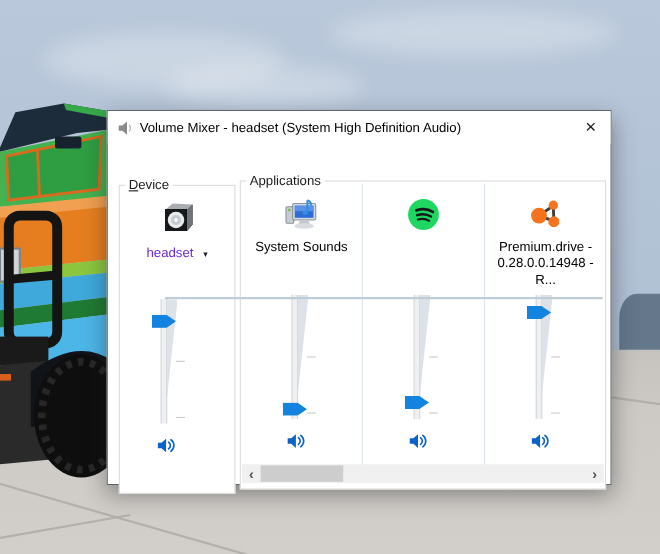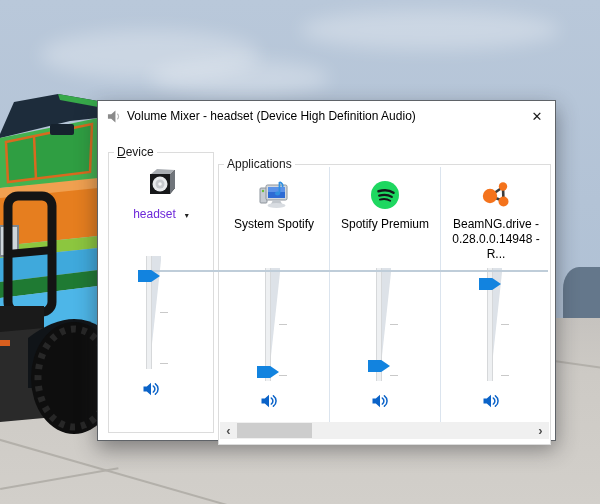--- a/index.html
+++ b/index.html
@@ -20,21 +20,21 @@
   
   .dialog{position:absolute;left:97px;top:100px;width:457px;height:339px;background:#fff;
           border:1px solid #5f6368;box-shadow:0 8px 20px rgba(30,30,35,.45);}
   .titlebar{position:absolute;left:0;top:0;width:100%;height:30px;background:#fff;}
   .title-icon{position:absolute;left:9px;top:8px;width:15px;height:15px;}
   .title-text{position:absolute;left:29px;top:8px;font-size:12px;color:#000;white-space:nowrap;}
   .close-btn{position:absolute;right:6px;top:4px;width:24px;height:22px;display:flex;align-items:center;
              justify-content:center;font-size:13px;color:#1a1a1a;cursor:pointer;}
 
   .groupbox{position:absolute;border:1px solid #dcdcdc;background:#fff;}
-  .gb-device{left:10px;top:51px;width:104px;height:279px;}
+  .gb-device{left:10px;top:67px;width:104px;height:279px;}
   .gb-apps{left:120px;top:63px;width:331px;height:279px;}
   .gb-label{position:absolute;top:-8px;left:5px;background:#fff;padding:0 3px;font-size:12px;color:#1a1a1a;line-height:14px;}
   .gb-device .gb-label::first-letter{text-decoration:underline;}
 
   
   .dev-icon{position:absolute;left:36px;top:12px;width:32px;height:32px;}
   .device-select{position:absolute;left:0;top:52px;width:104px;height:18px;display:flex;align-items:center;
                  justify-content:center;gap:9px;cursor:pointer;}
   .device-select .dev-name{font-size:12px;color:#6d28d9;}
   .device-select .dd{font-size:8px;color:#222;transform:translateY(1px);}
@@ -124,21 +124,21 @@
   </svg>
 </div>
 
 <div class="dialog">
 
   <div class="titlebar">
     <svg class="title-icon" viewBox="0 0 16 16">
       <polygon points="1,5.5 4.5,5.5 9,1.5 9,14.5 4.5,10.5 1,10.5" fill="#8a8a8a"></polygon>
       <path d="M11,5 a4,4 0 0 1 0,6" fill="none" stroke="#b9b9b9" stroke-width="1.3"></path>
     </svg>
-    <span class="title-text">Volume Mixer - headset (Device High Definition Audio)</span>
+    <span class="title-text">Volume Mixer - headset (System High Definition Audio)</span>
     <div class="close-btn">
       <span>✕</span>
     </div>
   </div>
 
   <div class="groupbox gb-device">
     <span class="gb-label">Device</span>
 
     <svg class="dev-icon" viewBox="0 0 32 32">
       <polygon points="6,9 12,4 30,5 25,10" fill="#a9adb2"></polygon>
@@ -184,21 +184,21 @@
         <circle cx="5" cy="12" r="1.2" fill="#6abf3a"></circle>
         <rect x="8" y="6" width="21" height="15" rx="1.5" fill="#d4d9de" stroke="#8d949c" stroke-width="1"></rect>
         <rect x="10" y="8" width="17" height="11" fill="#2e6bd4"></rect>
         <rect x="10" y="8" width="17" height="5" fill="#5b92e8"></rect>
         <polygon points="15,21 22,21 24,25 13,25" fill="#c2c7cd"></polygon>
         <ellipse cx="18.5" cy="26.5" rx="9" ry="2.5" fill="#d8dce1"></ellipse>
         <path d="M21.5,3 l0,11" stroke="#2f8fe0" stroke-width="1.8"></path>
         <path d="M21.5,3 q4,1.5 3,5" fill="none" stroke="#2f8fe0" stroke-width="1.8"></path>
         <ellipse cx="19.5" cy="14.5" rx="2.6" ry="2" fill="#2f8fe0"></ellipse>
       </svg>
-      <div class="app-label">System Spotify</div>
+      <div class="app-label">System Sounds</div>
       <div class="slider app-slider">
         <div class="wedge"></div>
         <div class="track"></div>
         <div class="tick mid"></div>
         <div class="tick bot"></div>
         <div class="thumb" style="top: 98px;"></div>
       </div>
       <div class="mute-btn app-mute">
         <svg width="18" height="18" viewBox="0 0 18 18">
           <polygon points="1.5,6.5 4.8,6.5 9,2.8 9,15.2 4.8,11.5 1.5,11.5" fill="#0b63c8"></polygon>
@@ -208,21 +208,20 @@
       </div>
     </div>
 
     <div class="app-col" style="left:111px;">
       <svg class="app-icon" viewBox="0 0 32 32">
         <circle cx="16" cy="16" r="14" fill="#1ed760"></circle>
         <path d="M9.5,12.3 c5.2,-1.7 11.2,-1.1 15,1.4" fill="none" stroke="#14181a" stroke-width="2.5" stroke-linecap="round"></path>
         <path d="M10.2,16.6 c4.4,-1.3 9.3,-0.8 12.6,1.3" fill="none" stroke="#14181a" stroke-width="2.2" stroke-linecap="round"></path>
         <path d="M10.9,20.6 c3.6,-1 7.6,-0.6 10.3,1.1" fill="none" stroke="#14181a" stroke-width="1.9" stroke-linecap="round"></path>
       </svg>
-      <div class="app-label">Spotify Premium</div>
       <div class="slider app-slider">
         <div class="wedge"></div>
         <div class="track"></div>
         <div class="tick mid"></div>
         <div class="tick bot"></div>
         <div class="thumb" style="top: 91.9px;"></div>
       </div>
       <div class="mute-btn app-mute">
         <svg width="18" height="18" viewBox="0 0 18 18">
           <polygon points="1.5,6.5 4.8,6.5 9,2.8 9,15.2 4.8,11.5 1.5,11.5" fill="#0b63c8"></polygon>
@@ -234,21 +233,21 @@
 
     <div class="app-col" style="left:222px;">
       <svg class="app-icon" viewBox="0 0 32 32">
         <line x1="10" y1="17" x2="23" y2="8" stroke="#3c3c3c" stroke-width="2.6"></line>
         <line x1="23" y1="8" x2="23.5" y2="22" stroke="#3c3c3c" stroke-width="2.6"></line>
         <line x1="23.5" y1="22" x2="10" y2="17" stroke="#3c3c3c" stroke-width="2.6"></line>
         <circle cx="10" cy="17" r="7.2" fill="#f4731c"></circle>
         <circle cx="23" cy="7.5" r="4.2" fill="#f4731c"></circle>
         <circle cx="23.5" cy="22.5" r="5" fill="#f4731c"></circle>
       </svg>
-      <div class="app-label">BeamNG.drive - 0.28.0.0.14948 - R...</div>
+      <div class="app-label">Premium.drive - 0.28.0.0.14948 - R...</div>
       <div class="slider app-slider">
         <div class="wedge"></div>
         <div class="track"></div>
         <div class="tick mid"></div>
         <div class="tick bot"></div>
         <div class="thumb" style="top: 10.1px;"></div>
       </div>
       <div class="mute-btn app-mute">
         <svg width="18" height="18" viewBox="0 0 18 18">
           <polygon points="1.5,6.5 4.8,6.5 9,2.8 9,15.2 4.8,11.5 1.5,11.5" fill="#0b63c8"></polygon>

